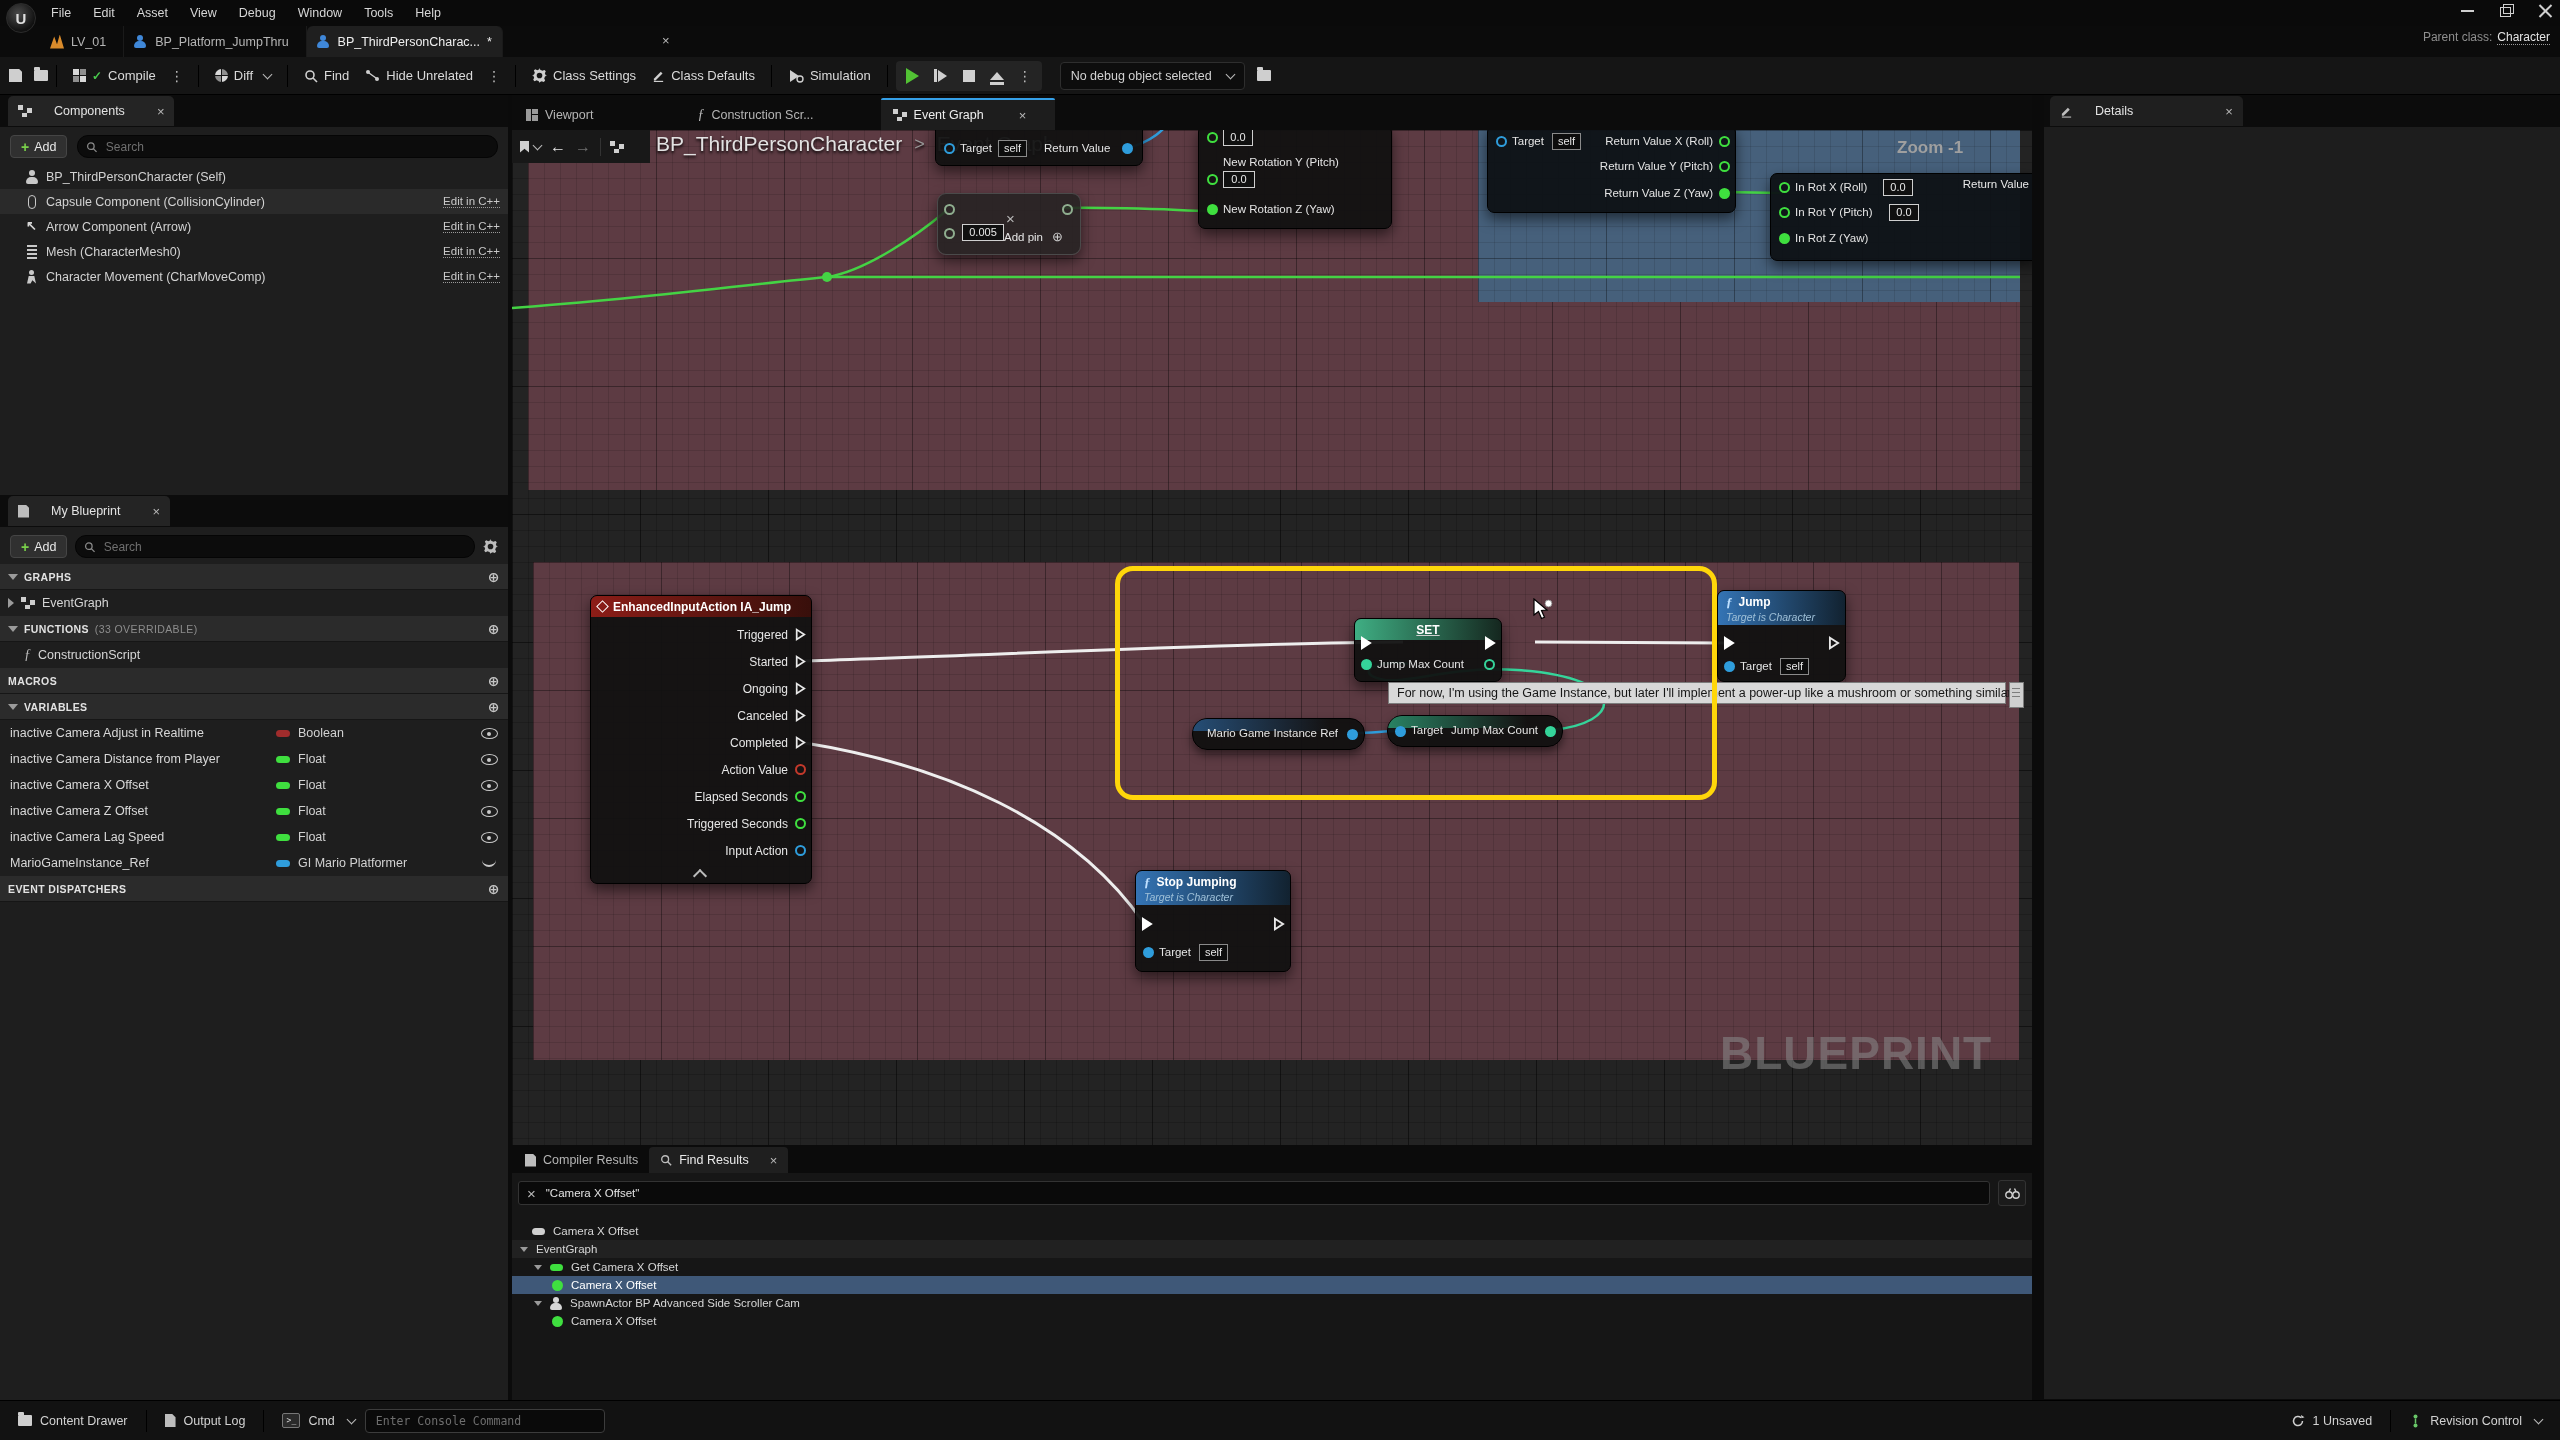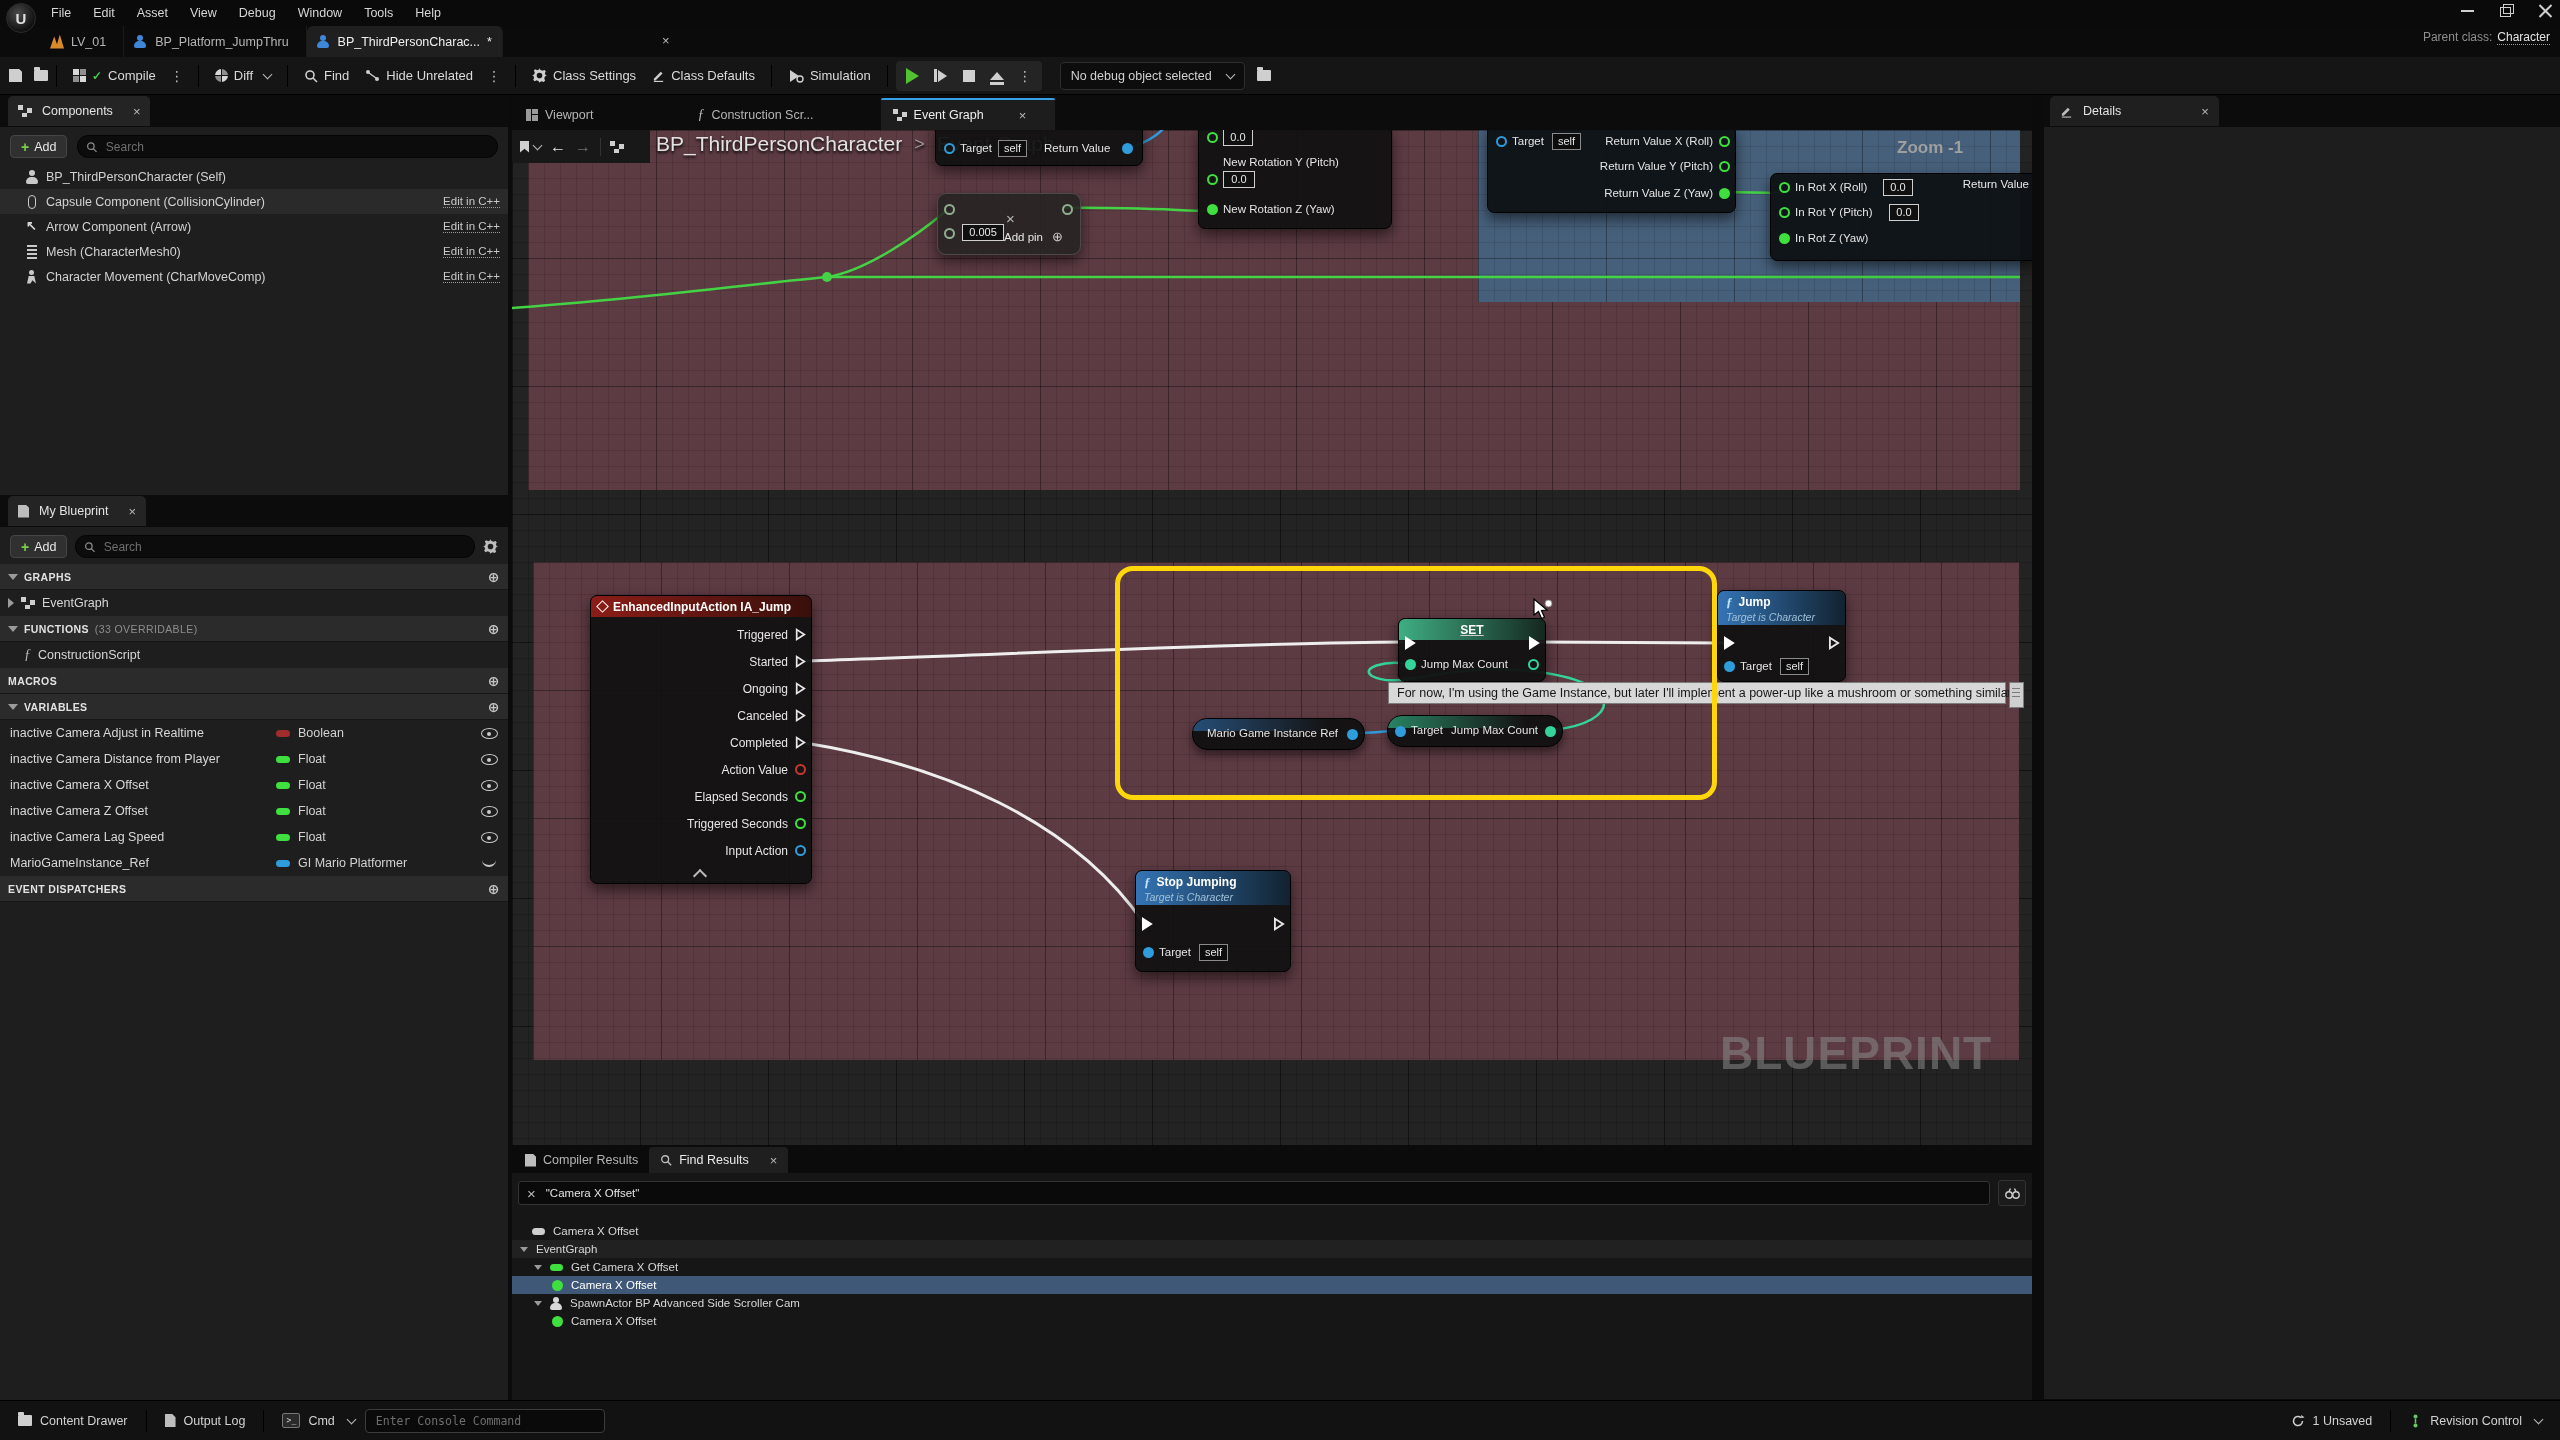--- a/index.html
+++ b/index.html
@@ -60,21 +60,21 @@
   .icon-skip u{display:block;width:0;height:0;border-left:9px solid #cfcfcf;border-top:6.5px solid transparent;border-bottom:6.5px solid transparent;}
   .icon-stop{width:12px;height:12px;background:#d0d0d0;}
   .icon-eject{width:0;height:0;border-bottom:8px solid #cfcfcf;border-left:7px solid transparent;border-right:7px solid transparent;position:relative;}
   .icon-eject:after{content:"";position:absolute;left:-7px;top:10px;width:14px;height:3px;background:#cfcfcf;}
   #debugsel{background:#0d0d0d;border:1px solid #2e2e2e;border-radius:4px;height:26px;padding:0 10px;color:#d2d2d2;gap:10px;font-size:12.5px;}
   .icon-pencil{width:13px;height:13px;}
   svg.sic{display:block;}
 
   
   .tabstrip{background:#0c0c0c;}
-  .ptab{height:30px;padding:0 10px;display:flex;align-items:center;gap:10px;background:#242424;border-radius:5px 5px 0 0;color:#e3e3e3;font-size:12.5px;text-align:center;}
+  .ptab{height:30px;padding:0 10px;display:flex;align-items:center;gap:22px;background:#242424;border-radius:5px 5px 0 0;color:#e3e3e3;font-size:12.5px;text-align:center;}
   .ptab .x{margin-left:10px;}
   .panelbody{background:#1e1e1e;}
   .addbtn{background:#303030;border:1px solid #454545;border-radius:4px;height:21px;padding:0 10px;display:flex;align-items:center;gap:5px;color:#e8e8e8;font-size:12.5px;}
   .addbtn b{color:#7ad04a;font-weight:bold;font-size:14px;}
   .searchbox{background:#0c0c0c;border:1px solid #050505;border-radius:11px;height:21px;display:flex;align-items:center;padding:0 8px;gap:6px;}
   .searchbox input{background:transparent;border:0;color:#cfcfcf;font-size:12px;width:100%;font-family:"Liberation Sans",sans-serif;}
   .searchbox input::placeholder{color:#6f6f6f;}
 
   
   #components{left:0;top:95px;width:508px;height:400px;}
@@ -696,21 +696,21 @@
 
         <div class="iarow data">
           <span class="plab">Input Action</span>
 
           <span class="dp" style="--pc: #2f9ddc;"></span>
         </div>
       </div>
     <span style="position:absolute;bottom:2px;left:104px;width:8px;height:8px;border-top:2px solid #bbb;border-left:2px solid #bbb;transform:rotate(45deg);"></span>
   </div>
 
-  <div class="unode" style="left:886px;top:488px;width:146px;height:62px;text-decoration:underline;">
+  <div class="unode" style="left:842px;top:488px;width:146px;height:62px;text-decoration:underline;">
     <div class="nhead hset">
         <span>SET</span>
       </div>
     <svg class="xp on" style="position:absolute;left:5px;top:17px;" width="12" height="14" viewBox="0 0 10 12">
         <path d="M1.5 1.5 L8.5 6 L1.5 10.5 Z"></path>
       </svg>
     <svg class="xp on" style="position:absolute;right:5px;top:17px;" width="12" height="14" viewBox="0 0 10 12">
         <path d="M1.5 1.5 L8.5 6 L1.5 10.5 Z"></path>
       </svg>
     <span class="dpin solid" style="--pc:#35d49a;left:6px;top:40px;"></span>

